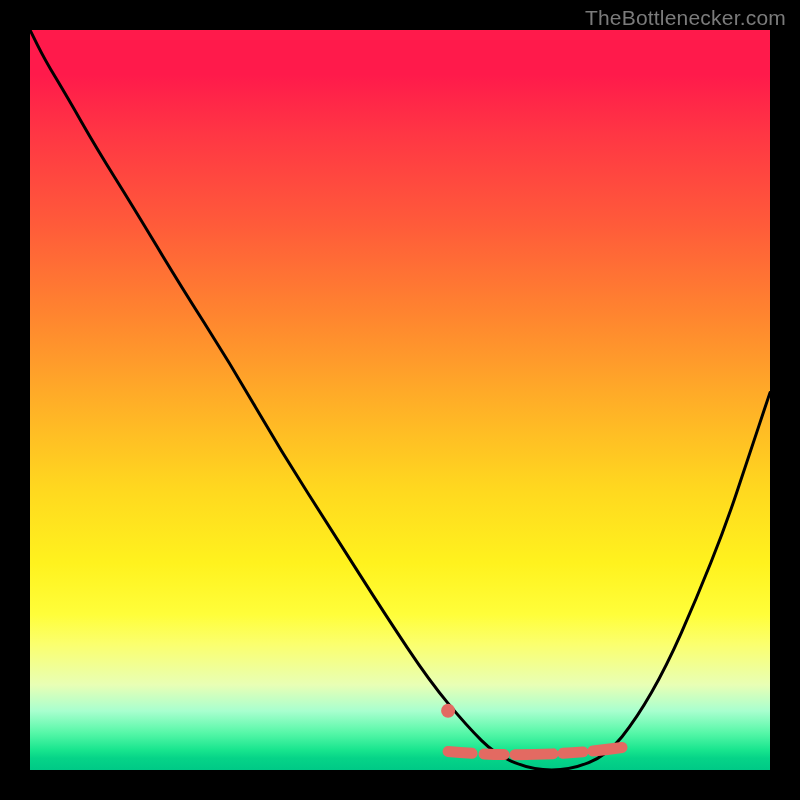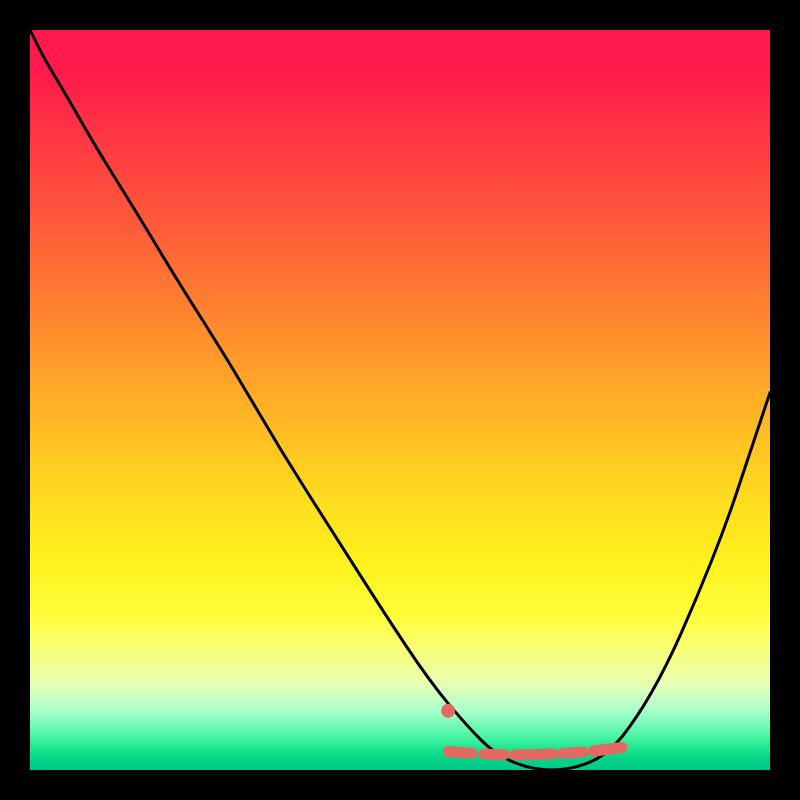--- a/index.html
+++ b/index.html
@@ -81,20 +81,21 @@
   }
   .curve .dot {
     fill: #e36a62;
   }
 </style>
 </head>
 <body>
 
 <div class="frame">
 
+  <div class="watermark">TheBottlenecker.com</div>
 
   <div class="plot-area">
     <div class="gradient"></div>
 
     <svg class="curve" viewBox="0 0 740 740" preserveAspectRatio="none">
       <path class="main-line" d="M 0.0 0.0 Q 0.0 0.0 7.4 14.8 Q 14.8 29.6 25.9 48.1 Q 37.0 66.6 51.8 92.5 Q 66.6 118.4 85.1 148.0 Q 103.6 177.6 125.8 214.6 Q 148.0 251.6 173.9 292.3 Q 199.8 333.0 225.7 377.4 Q 251.6 421.8 277.5 462.5 Q 303.4 503.2 329.3 543.9 Q 355.2 584.6 377.4 617.9 Q 399.6 651.2 418.1 673.4 Q 436.6 695.6 451.4 710.4 Q 466.2 725.2 484.7 732.6 Q 503.2 740.0 521.7 740.0 Q 540.2 740.0 558.7 732.6 Q 577.2 725.2 592.0 706.7 Q 606.8 688.2 621.6 662.3 Q 636.4 636.4 651.2 603.1 Q 666.0 569.8 680.8 532.8 Q 695.6 495.8 706.7 462.5 Q 717.8 429.2 728.9 395.9 T 740.0 362.6"></path>
       <path class="dash" d="M 418.1 721.5 Q 505.0 729.5 592.0 717.5"></path>
       <circle class="dot" r="7" cx="418.1" cy="680.8"></circle>
       <circle class="dot" r="7" style="display:none" cy="680.8"></circle>
     </svg>

